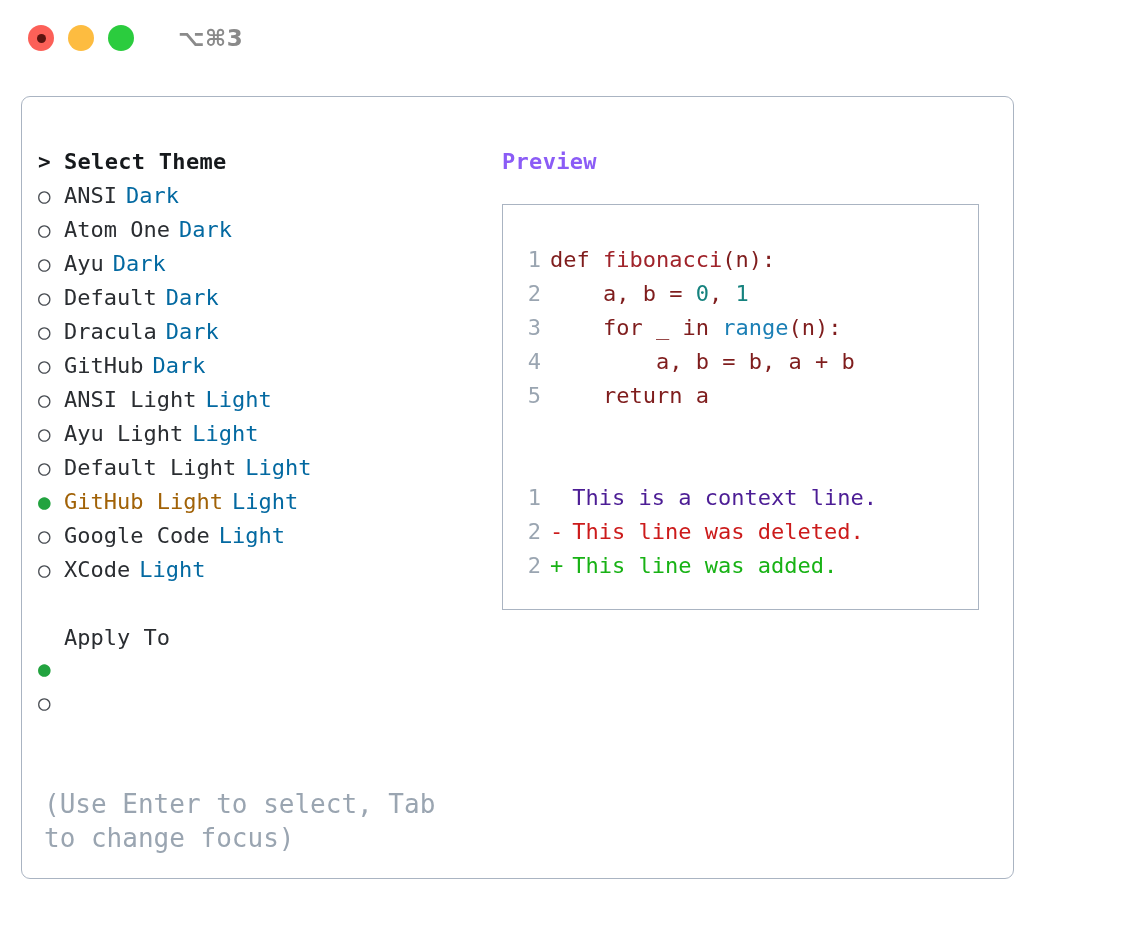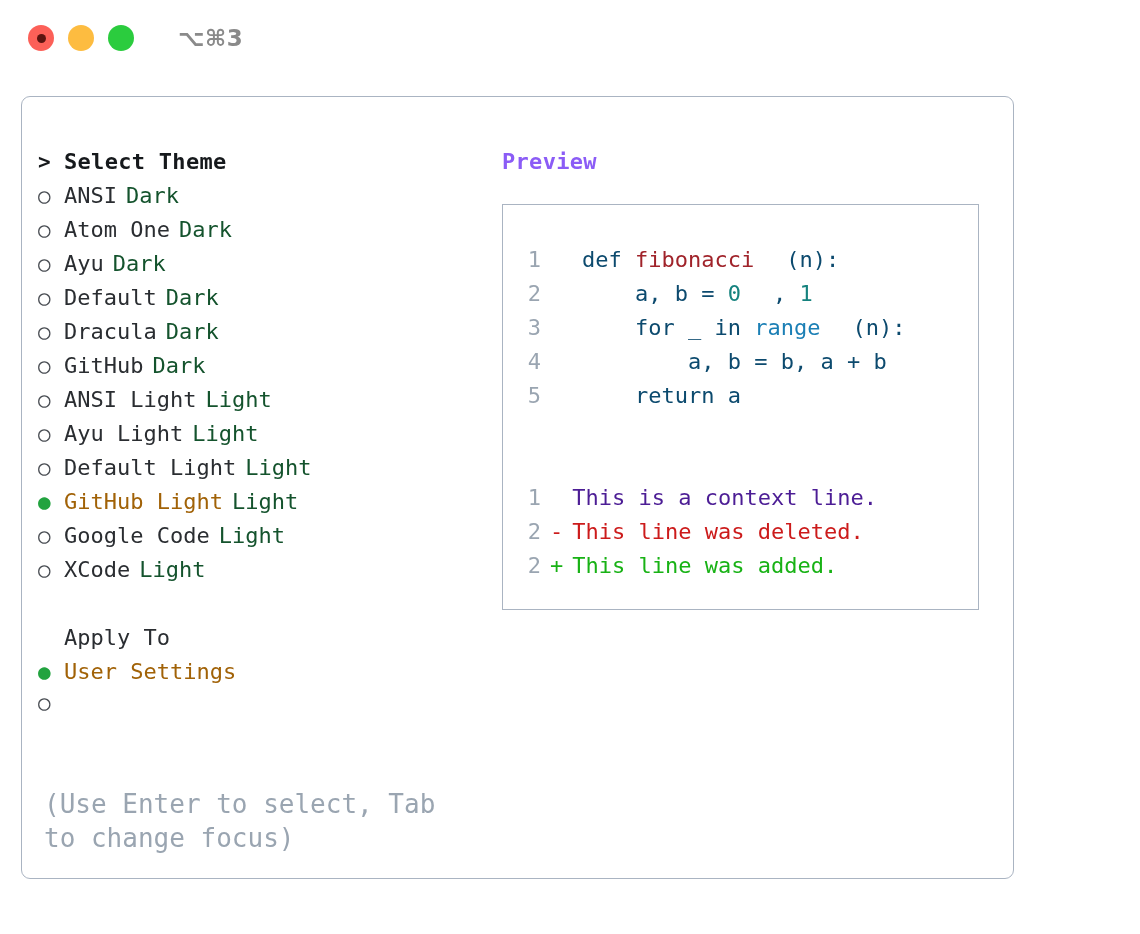--- a/index.html
+++ b/index.html
@@ -96,21 +96,21 @@
   }
   .marker.caret { font-weight: 700; color: #16191c; }
   .marker.dot-empty { color: #4a4e54; }
   .marker.dot-filled { color: #22a33f; }
 
   .label { color: #2a2d31; }
   .label.bold { font-weight: 700; color: #16191c; letter-spacing: 0.3px; }
   .label.selected { color: #a16207; }
 
   .tag {
-    color: #14532d;
+    color: #0369a1;
     margin-left: 9px;
   }
 
   .spacer-sm { height: 34px; }
   .spacer-md { height: 44px; }
 
   .hint {
     margin-top: 16px;
     font-size: 26px;
     color: #9aa5b1;
@@ -161,21 +161,21 @@
     padding-right: 0;
   }
   .codetext {
     padding-left: 9px;
     color: #2a2d31;
   }
 
   .tok-fn   { color: #a0232a; }
   .tok-num  { color: #15827e; }
   .tok-call { color: #1b7fb5; }
-  .tok-plain{ color: #0c4a6e; margin-left: 32px; }
+  .tok-plain{ color: #7f1d1d; }
 
   .diff-ctx { color: #4c1d95; }
   .diff-del { color: #cc1b1b; }
   .diff-add { color: #18b215; }
 
   .gap-line { height: 34px; }
 </style>
 </head>
 <body>
 
@@ -276,21 +276,20 @@
 
         <div class="spacer-sm"></div>
 
         <div class="row">
           <span class="marker"></span>
           <span class="label">Apply To</span>
         </div>
 
         <div class="row">
           <span class="marker dot-filled">●</span>
-          <span class="label selected">User Settings</span>
         </div>
 
         <div class="row">
           <span class="marker dot-empty">○</span>
         </div>
 
         <div class="spacer-md"></div>
 
         <div class="hint">(Use Enter to select, Tab to change focus)</div>
       </div>

